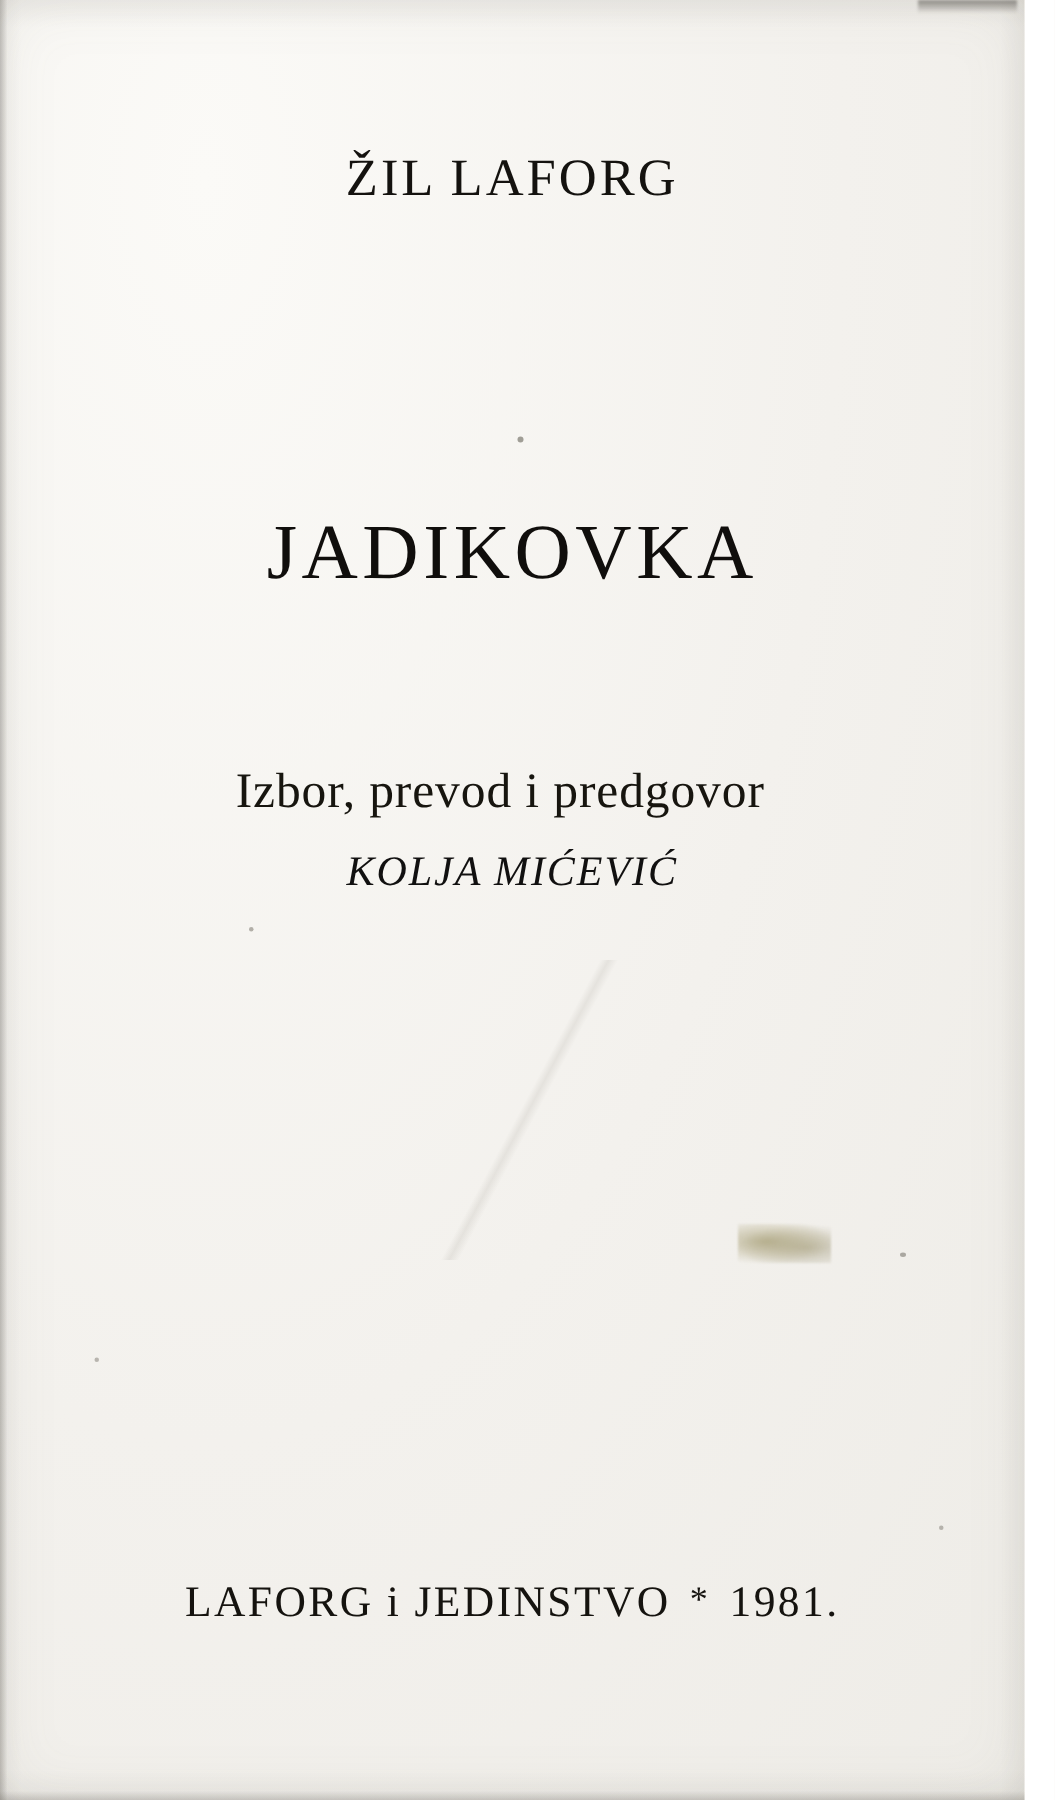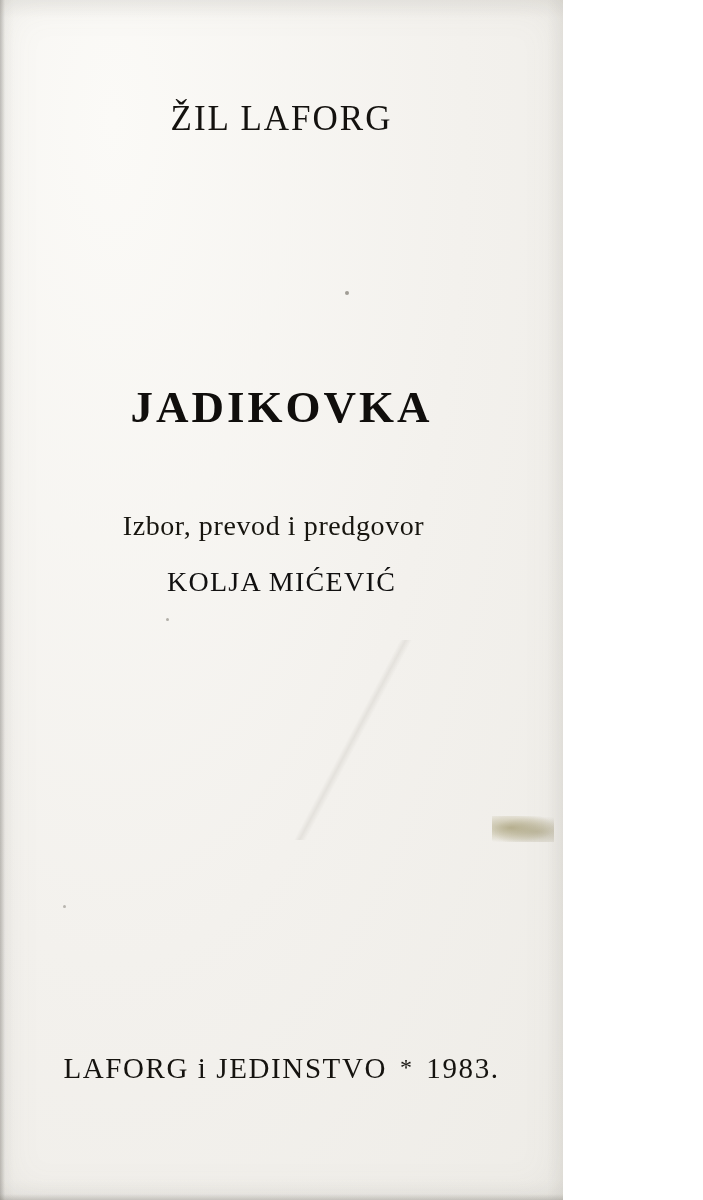--- a/index.html
+++ b/index.html
@@ -9,21 +9,21 @@
   }
   body {
     width: 703px;
     height: 1200px;
     overflow: hidden;
     font-family: "Liberation Serif", serif;
   }
 
   #page {
     position: relative;
-    width: 563px;
+    width: 683px;
     height: 1200px;
     background: #f4f2ee;
     background-image:
       radial-gradient(ellipse at 20% 10%, #fbfaf7 0%, #f3f1ed 55%, #eeece7 100%);
     overflow: hidden;
   }
 
   
   .paper-grain {
     position: absolute;
@@ -123,48 +123,48 @@
     letter-spacing: 2.0px;
     font-weight: 400;
     color: #14120f;
   }
 
   .title {
     position: absolute;
     top: 340px;
     left: 0;
     right: 0;
-    font-size: 45px;
+    font-size: 52px;
     line-height: 57px;
     letter-spacing: 3.0px;
-    font-weight: 700;
+    font-weight: 400;
     color: #100e0c;
-    margin-top: 39px;
   }
   .title-line-1 { display: block; }
   .title-line-2 { display: block; letter-spacing: 2.4px; }
 
   .credit {
     position: absolute;
     top: 510px;
     left: 0;
     right: 16px;
-    font-size: 28px;
+    font-size: 33px;
     letter-spacing: 0.6px;
     color: #17150f;
   }
 
   .translator {
     position: absolute;
     top: 566px;
     left: 0;
     right: 0;
     font-size: 28px;
     letter-spacing: 1.3px;
     color: #111010;
+    font-style: italic;
   }
 
   .imprint {
     position: absolute;
     top: 1052px;
     left: 0;
     right: 0;
     font-size: 29px;
     letter-spacing: 1.6px;
     color: #15130f;
@@ -203,17 +203,17 @@
       <span class="title-line-1">JADIKOVKA</span>
     </div>
 
     <div class="credit">Izbor, prevod i predgovor</div>
 
     <div class="translator">KOLJA MIĆEVIĆ</div>
 
     <div class="imprint">
       <span>LAFORG i JEDINSTVO</span>
       <span class="star">*</span>
-      <span>1983.</span>
+      <span>1981.</span>
     </div>
 
   </div>
 </div>
 
 </body></html>

